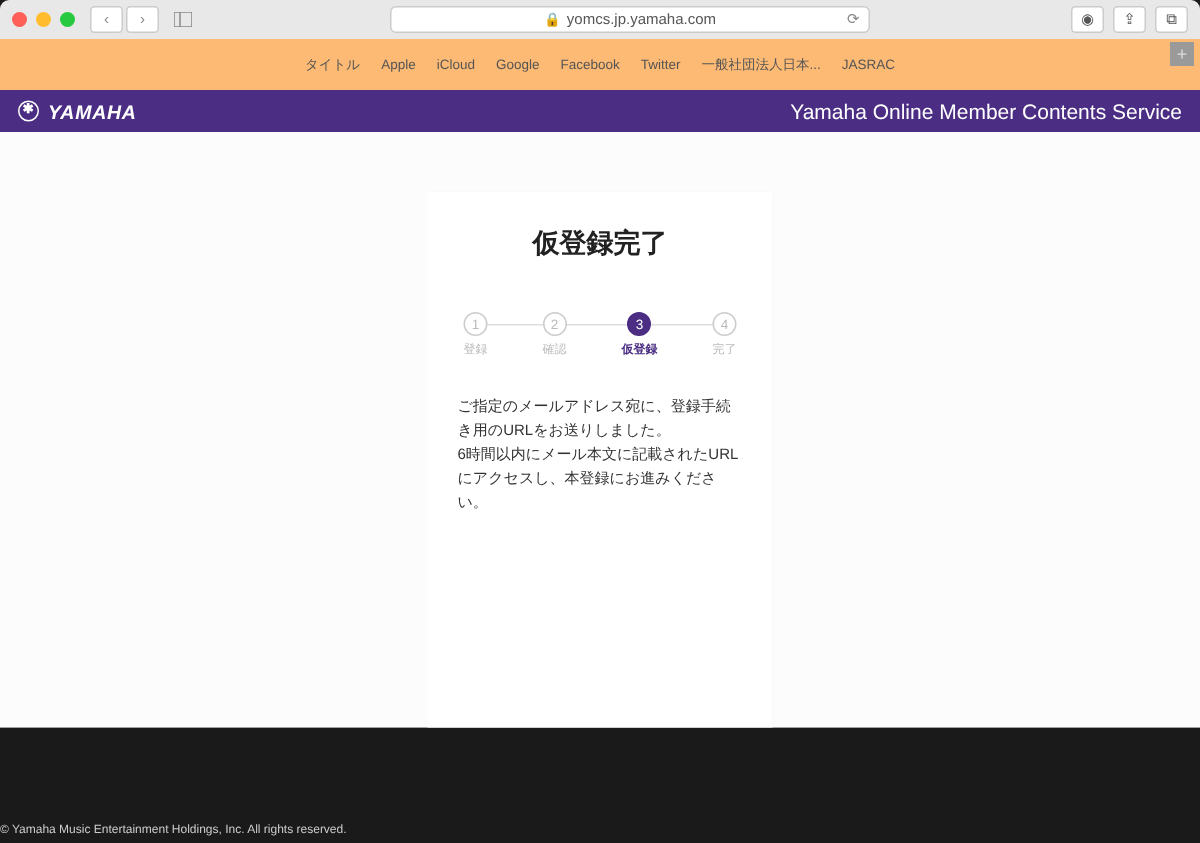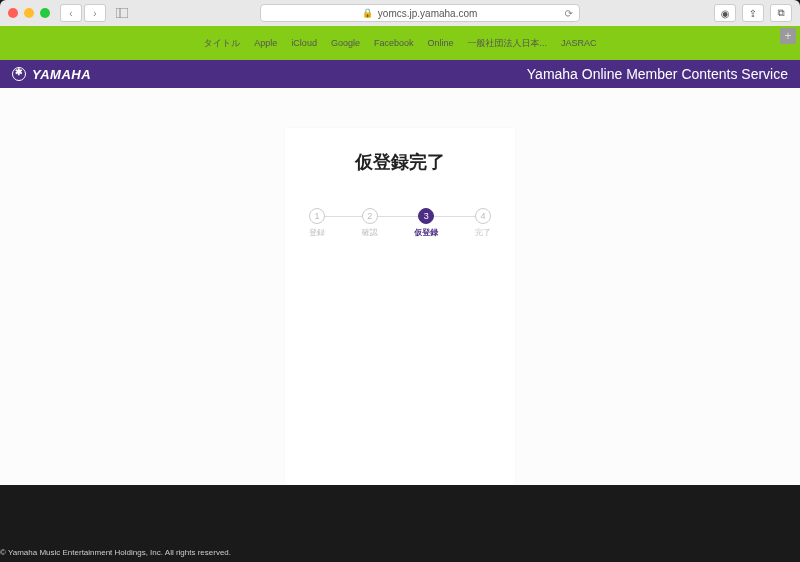--- a/index.html
+++ b/index.html
@@ -12,21 +12,21 @@
 .tl-green { background: #27c93f; }
 .nav-btns { display: flex; gap: 2px; margin-right: 8px; }
 .nav-btn { width: 22px; height: 18px; background: #fff; border: 1px solid #ccc; border-radius: 3px; display:flex; align-items:center; justify-content:center; font-size:10px; color:#888; }
 .grid-icon { width: 16px; height: 18px; display:flex; align-items:center; justify-content:center; margin-right:6px; }
 .url-bar { flex: 1; display: flex; justify-content: center; }
 .url-field { background: #fff; border: 1px solid #ccc; border-radius: 4px; height: 18px; width: 320px; display: flex; align-items: center; justify-content: center; font-size: 10px; color: #555; position: relative; }
 .lock { margin-right: 4px; font-size: 9px; }
 .refresh { position: absolute; right: 6px; font-size: 10px; color: #888; }
 .right-icons { display: flex; gap: 6px; margin-left: 10px; }
 .ri-btn { width: 22px; height: 18px; background: #fff; border: 1px solid #ccc; border-radius: 3px; display:flex; align-items:center; justify-content:center; font-size:10px; color:#555; }
-.bookmarks-bar { background: #84cc16; height: 20px; display: flex; align-items: center; padding: 17px 10px; font-size: 9px; color: #555; justify-content: center; gap: 14px; position: relative; }
+.bookmarks-bar { background: #fdba74; height: 20px; display: flex; align-items: center; padding: 17px 10px; font-size: 9px; color: #555; justify-content: center; gap: 14px; position: relative; }
 .bm-item { cursor: pointer; }
 .add-tab { position: absolute; right: 4px; top: 2px; width: 16px; height: 16px; background:#9a9a9a; color: #ddd; display:flex; align-items:center; justify-content:center; font-size:12px; }
 .viewport { background: #737373; height: 425px; position: relative; overflow: hidden; }
 .purple-header { background: #4b2e83; height: 28px; display: flex; align-items: center; justify-content: space-between; padding: 0 12px; color: #fff; }
 .yamaha-logo { display: flex; align-items: center; gap: 6px; font-weight: bold; font-style: italic; font-size: 13px; letter-spacing: 0.5px; }
 .logo-circle { width: 14px; height: 14px; border: 1.5px solid #fff; border-radius: 50%; position: relative; }
 .logo-circle::before { content: "✱"; position: absolute; font-size: 9px; left: 2px; top: -1px; font-style: normal; }
 .service-name { font-size: 14px; font-weight: 300; }
 .content-area { background: #fcfcfc; height: 465px; display: flex; justify-content: center; padding-top: 40px; }
 .card { background: #fff; width: 230px; padding: 22px 20px 28px; box-shadow: 0 0 2px rgba(0,0,0,0.04); }
@@ -75,21 +75,21 @@
     <div class="ri-btn">⧉</div>
   </div>
 </div>
 
 <div class="bookmarks-bar">
   <span class="bm-item">タイトル</span>
   <span class="bm-item">Apple</span>
   <span class="bm-item">iCloud</span>
   <span class="bm-item">Google</span>
   <span class="bm-item">Facebook</span>
-  <span class="bm-item">Online</span>
+  <span class="bm-item">Twitter</span>
   <span class="bm-item">一般社団法人日本...</span>
   <span class="bm-item">JASRAC</span>
   <div class="add-tab">+</div>
 </div>
 
 <div class="viewport">
   <div class="purple-header">
     <div class="yamaha-logo">
       <div class="logo-circle"></div>
       <span>YAMAHA</span>
@@ -113,20 +113,24 @@
         <div class="step active">
           <div class="step-circle">3</div>
           <div class="step-label">仮登録</div>
         </div>
         <div class="step">
           <div class="step-circle">4</div>
           <div class="step-label">完了</div>
         </div>
       </div>
 
+      <div class="message">
+        <div>ご指定のメールアドレス宛に、登録手続き用のURLをお送りしました。</div>
+        <div>6時間以内にメール本文に記載されたURLにアクセスし、本登録にお進みください。</div>
+      </div>
 
     </div>
   </div>
 
   <div class="scroll-track"></div>
 </div>
 
 <div class="footer">
   <span>© Yamaha Music Entertainment Holdings, Inc. All rights reserved.</span>
 </div>

